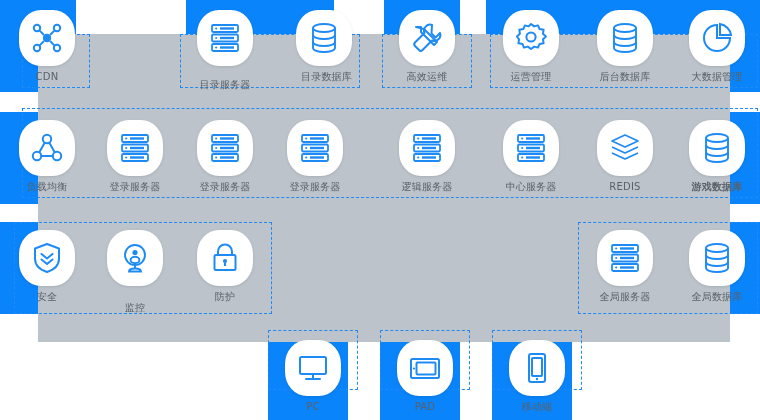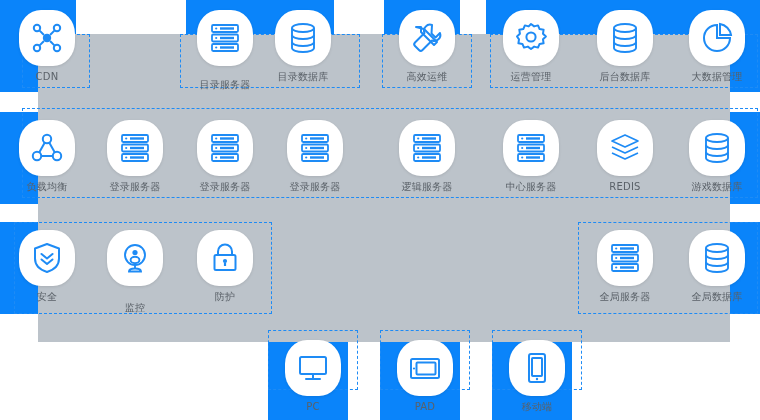--- a/index.html
+++ b/index.html
@@ -128,21 +128,21 @@
           <circle cx="8.2" cy="26.5" r="1.1" fill="#1e8bf5" stroke="none"></circle>
           <line x1="12" y1="7.5" x2="26" y2="7.5" stroke-width="2.4"></line>
           <line x1="12" y1="17" x2="26" y2="17" stroke-width="2.4"></line>
           <line x1="12" y1="26.5" x2="26" y2="26.5" stroke-width="2.4"></line>
         </svg>
       </span>
     </div>
     <div class="label">目录服务器</div>
   </div>
 
-  <div class="node" style="left:264px;top:10px;">
+  <div class="node" style="left:274px;top:10px;align-items:flex-end;">
     <div class="tile">
       <span>
         <svg width="32" height="34" viewBox="0 0 32 34" fill="none" stroke="#1e8bf5" stroke-width="1.9">
           <ellipse cx="16" cy="7" rx="11" ry="4"></ellipse>
           <path d="M5 7 v20 a11 4 0 0 0 22 0 V7"></path>
           <path d="M5 14 a11 4 0 0 0 22 0"></path>
           <path d="M5 21 a11 4 0 0 0 22 0"></path>
         </svg>
       </span>
     </div>
@@ -316,21 +316,21 @@
         <svg width="34" height="34" viewBox="0 0 34 34" fill="none" stroke="#1e8bf5" stroke-width="1.7" stroke-linejoin="round">
           <path d="M17 4 L30 10 L17 16 L4 10 Z"></path>
           <path d="M4 16 L17 22 L30 16"></path>
           <path d="M4 22 L17 28 L30 22"></path>
         </svg>
       </span>
     </div>
     <div class="label">REDIS</div>
   </div>
 
-  <div class="node" style="left:678px;top:120px;">
+  <div class="node" style="left:678px;top:120px;font-weight:bold;">
     <div class="tile">
       <span>
         <svg width="32" height="34" viewBox="0 0 32 34" fill="none" stroke="#1e8bf5" stroke-width="1.9">
           <ellipse cx="16" cy="7" rx="11" ry="4"></ellipse>
           <path d="M5 7 v20 a11 4 0 0 0 22 0 V7"></path>
           <path d="M5 14 a11 4 0 0 0 22 0"></path>
           <path d="M5 21 a11 4 0 0 0 22 0"></path>
         </svg>
       </span>
     </div>

